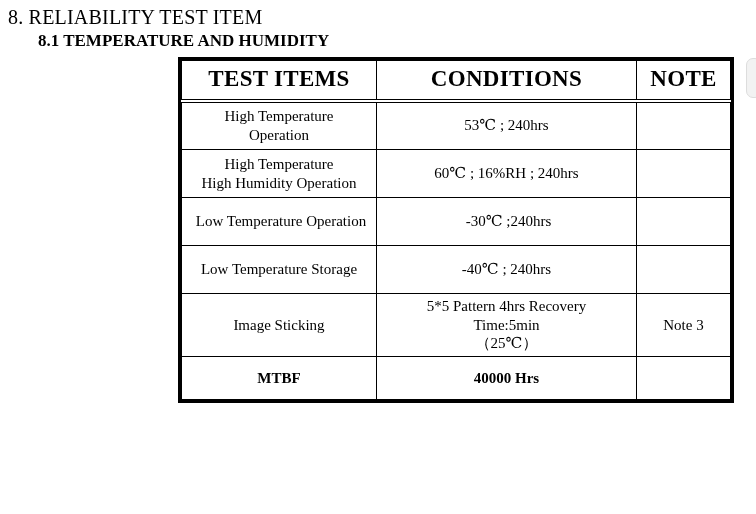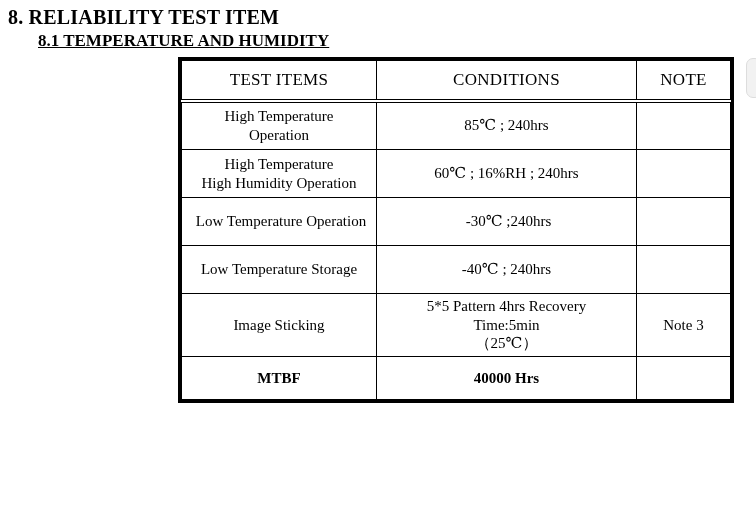--- a/index.html
+++ b/index.html
@@ -8,30 +8,29 @@
     background: #ffffff;
     font-family: "Liberation Serif", "DejaVu Serif", serif;
     color: #000000;
     overflow: hidden;
     position: relative;
   }
   .page-title {
     position: absolute;
     left: 8px; top: 6px;
     font-size: 20px;
-    font-weight: bold;
+    font-weight: normal;
     letter-spacing: 0.2px;
     white-space: nowrap;
   }
   .page-subtitle {
     position: absolute;
     left: 38px; top: 31px;
     font-size: 17px;
     white-space: nowrap;
-    text-decoration: underline;
   }
   .table-wrap {
     position: absolute;
     left: 178px; top: 57px;
     border: 3px solid #000000;
   }
   table.rel-table {
     border-collapse: collapse;
     table-layout: fixed;
     width: 549px;
@@ -42,22 +41,22 @@
   .rel-table col.c-note  { width: 94px; }
   .rel-table th, .rel-table td {
     border: 1px solid #000000;
     text-align: center;
     vertical-align: middle;
     padding: 2px 4px;
     white-space: pre-line;
     line-height: 1.25;
   }
   .rel-table thead th {
-    font-weight: normal;
-    font-size: 17px;
+    font-weight: bold;
+    font-size: 23px;
     height: 40px;
     border-bottom: 4px double #000000;
     letter-spacing: 0.3px;
   }
   tr.r0 td { height: 49px; }
   tr.r1 td { height: 48px; }
   tr.r2 td { height: 48px; }
   tr.r3 td { height: 48px; padding-left: 8px; }
   tr.r4 td { height: 48px; }
   tr.r5 td { height: 48px; }
@@ -89,21 +88,21 @@
       <tr>
         <th>TEST ITEMS</th>
         <th>CONDITIONS</th>
         <th>NOTE</th>
       </tr>
     </thead>
     <tbody>
       <tr class="r0">
         <td>High Temperature
 Operation</td>
-        <td>85℃ ; 240hrs</td>
+        <td>53℃ ; 240hrs</td>
         <td></td>
       </tr>
       <tr class="r2">
         <td>High Temperature
 High Humidity Operation</td>
         <td>60℃ ; 16%RH ; 240hrs</td>
         <td></td>
       </tr>
       <tr class="r3">
         <td>Low Temperature Operation</td>

